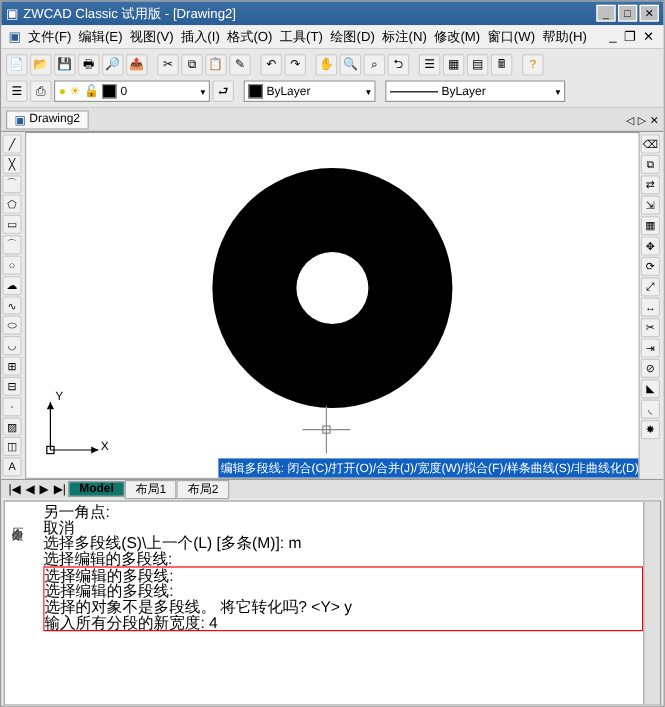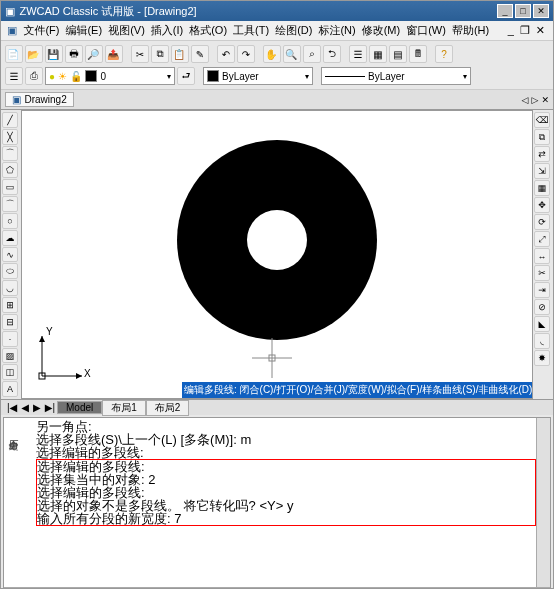--- a/index.html
+++ b/index.html
@@ -202,34 +202,34 @@
     <div class="tb-btn">◟</div>
     <div class="tb-btn">✸</div>
   </div>
 </div>
 
 <div class="modeltabs">
   <span style="padding:0 2px">|◀</span>
   <span style="padding:0 2px">◀</span>
   <span style="padding:0 2px">▶</span>
   <span style="padding:0 2px">▶|</span>
-  <div class="mt" style="background:#737373;font-weight:normal">Model</div>
+  <div class="mt" style="background:#0f766e;font-weight:bold">Model</div>
   <div class="mt">布局1</div>
   <div class="mt">布局2</div>
 </div>
 
 <div class="cmdwin">
   <div class="side-label">命令历史</div>
   <div class="lines" id="cmd-lines">
       <div>另一角点:</div>
+      <div>取消</div>
       <div>选择多段线(S)\上一个(L) [多条(M)]: m</div>
       <div>选择编辑的多段线:</div>
       <div class="redbox">
         <div>选择编辑的多段线:</div>
-        <div>选择集当中的对象: 2</div>
         <div>选择编辑的多段线:</div>
         <div>选择的对象不是多段线。 将它转化吗? &lt;Y&gt; y</div>
-        <div>输入所有分段的新宽度: 7</div>
+        <div>输入所有分段的新宽度: 4</div>
       </div>
     </div>
   <div class="scrollbar-v"></div>
   <div class="scrollbar-h"></div>
 </div>
 
 </body></html>

